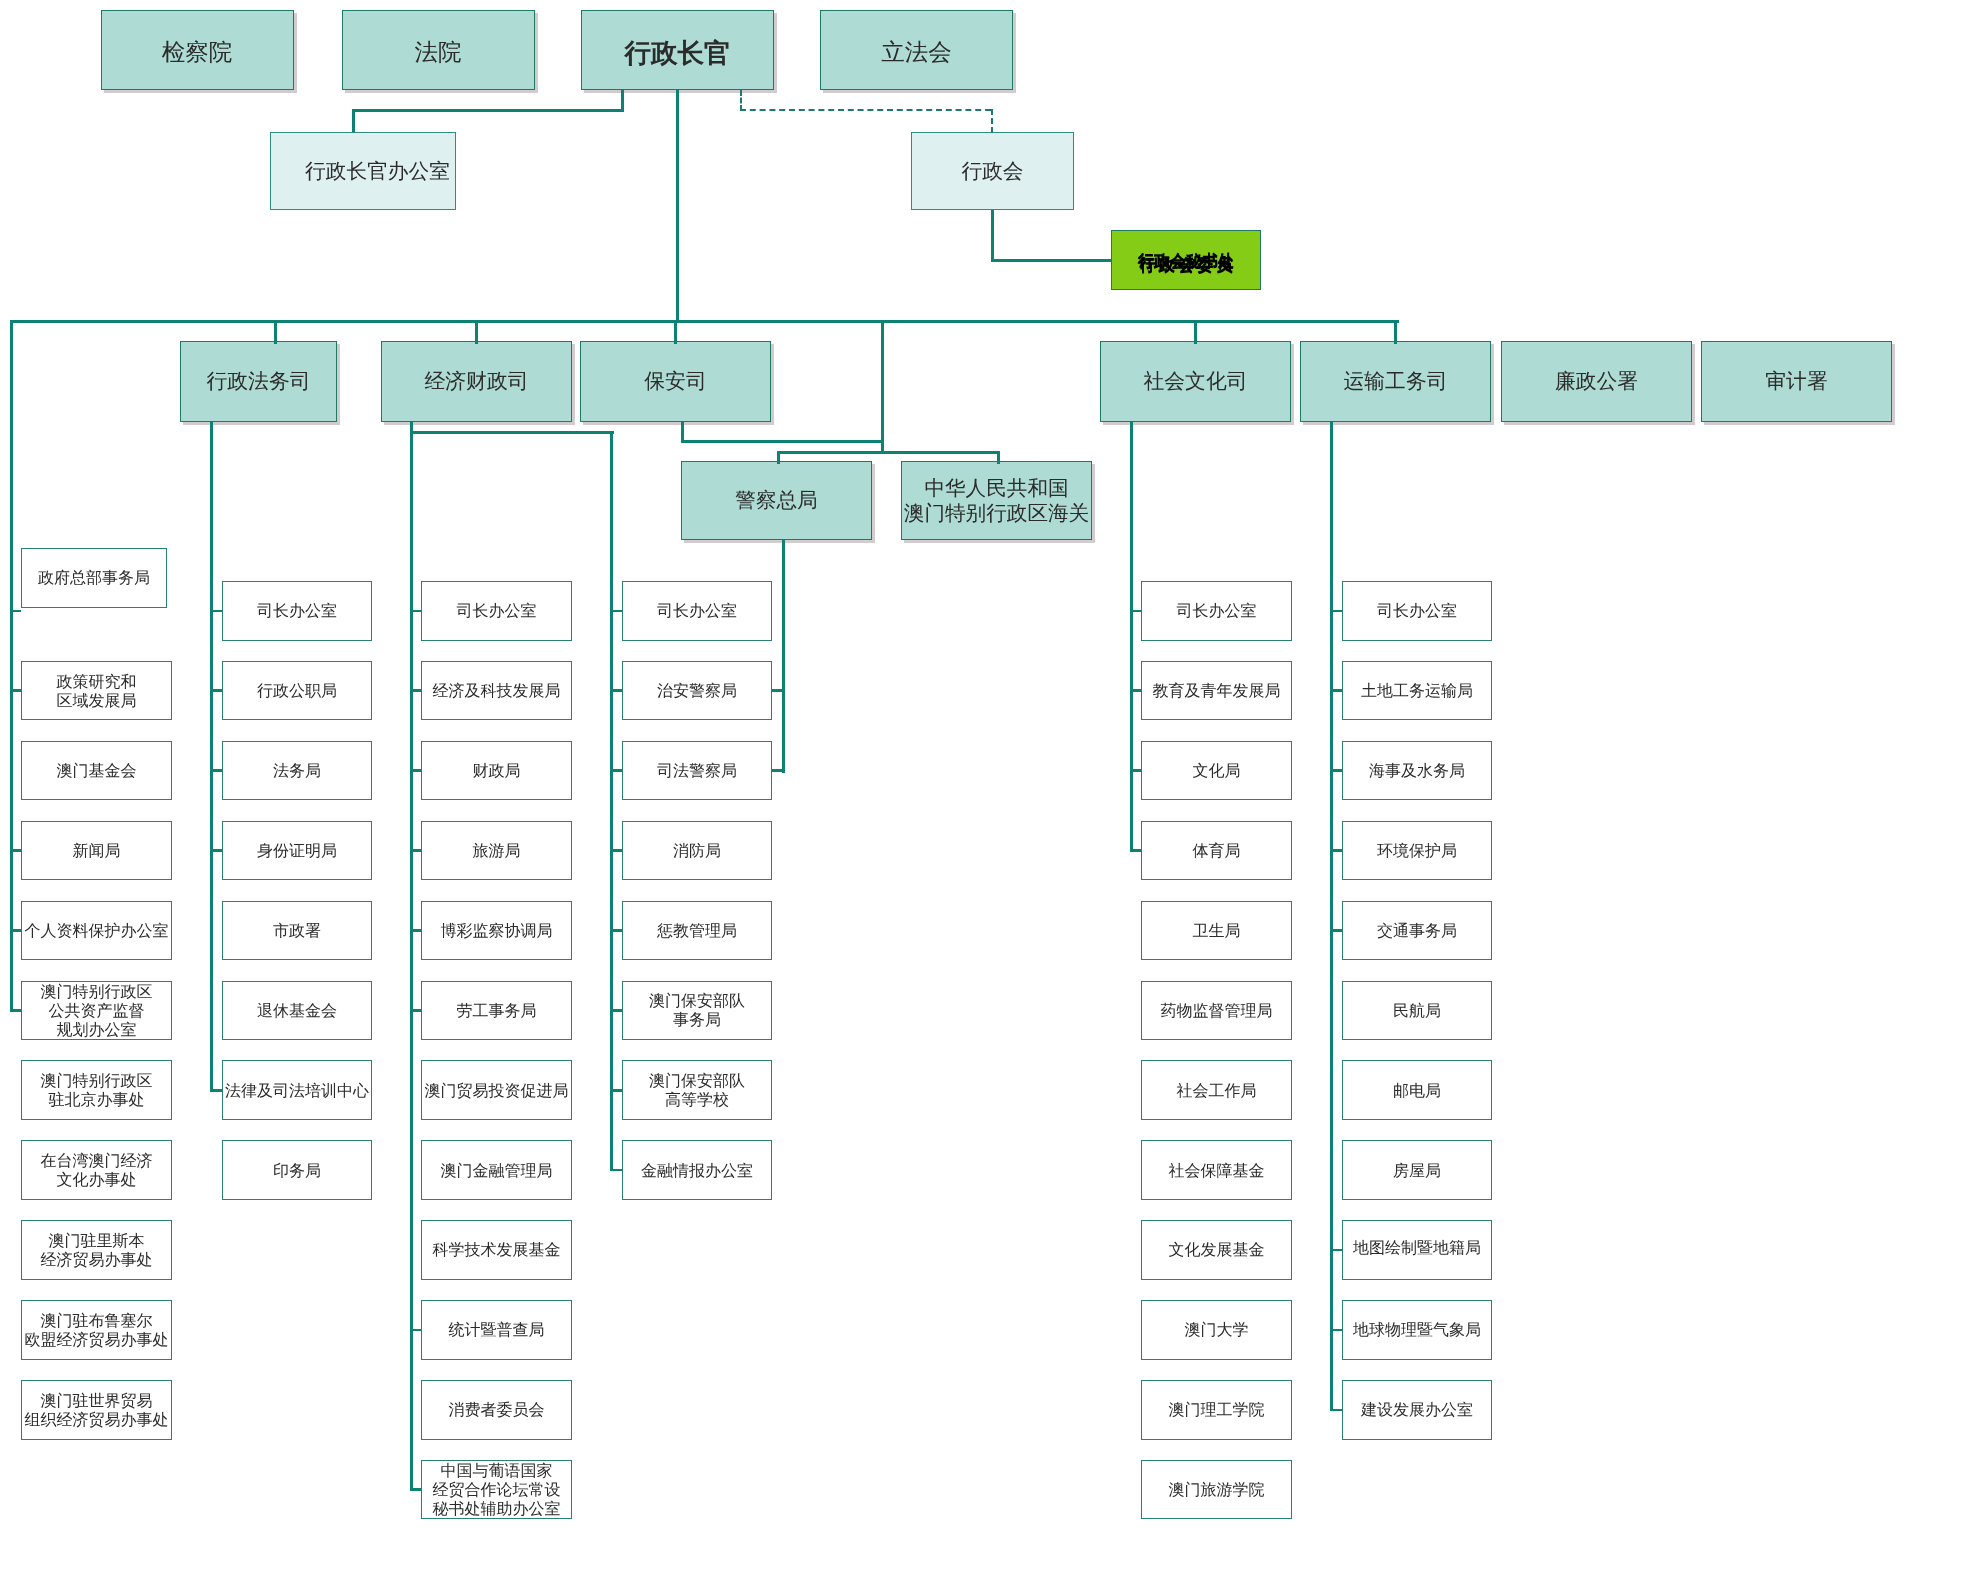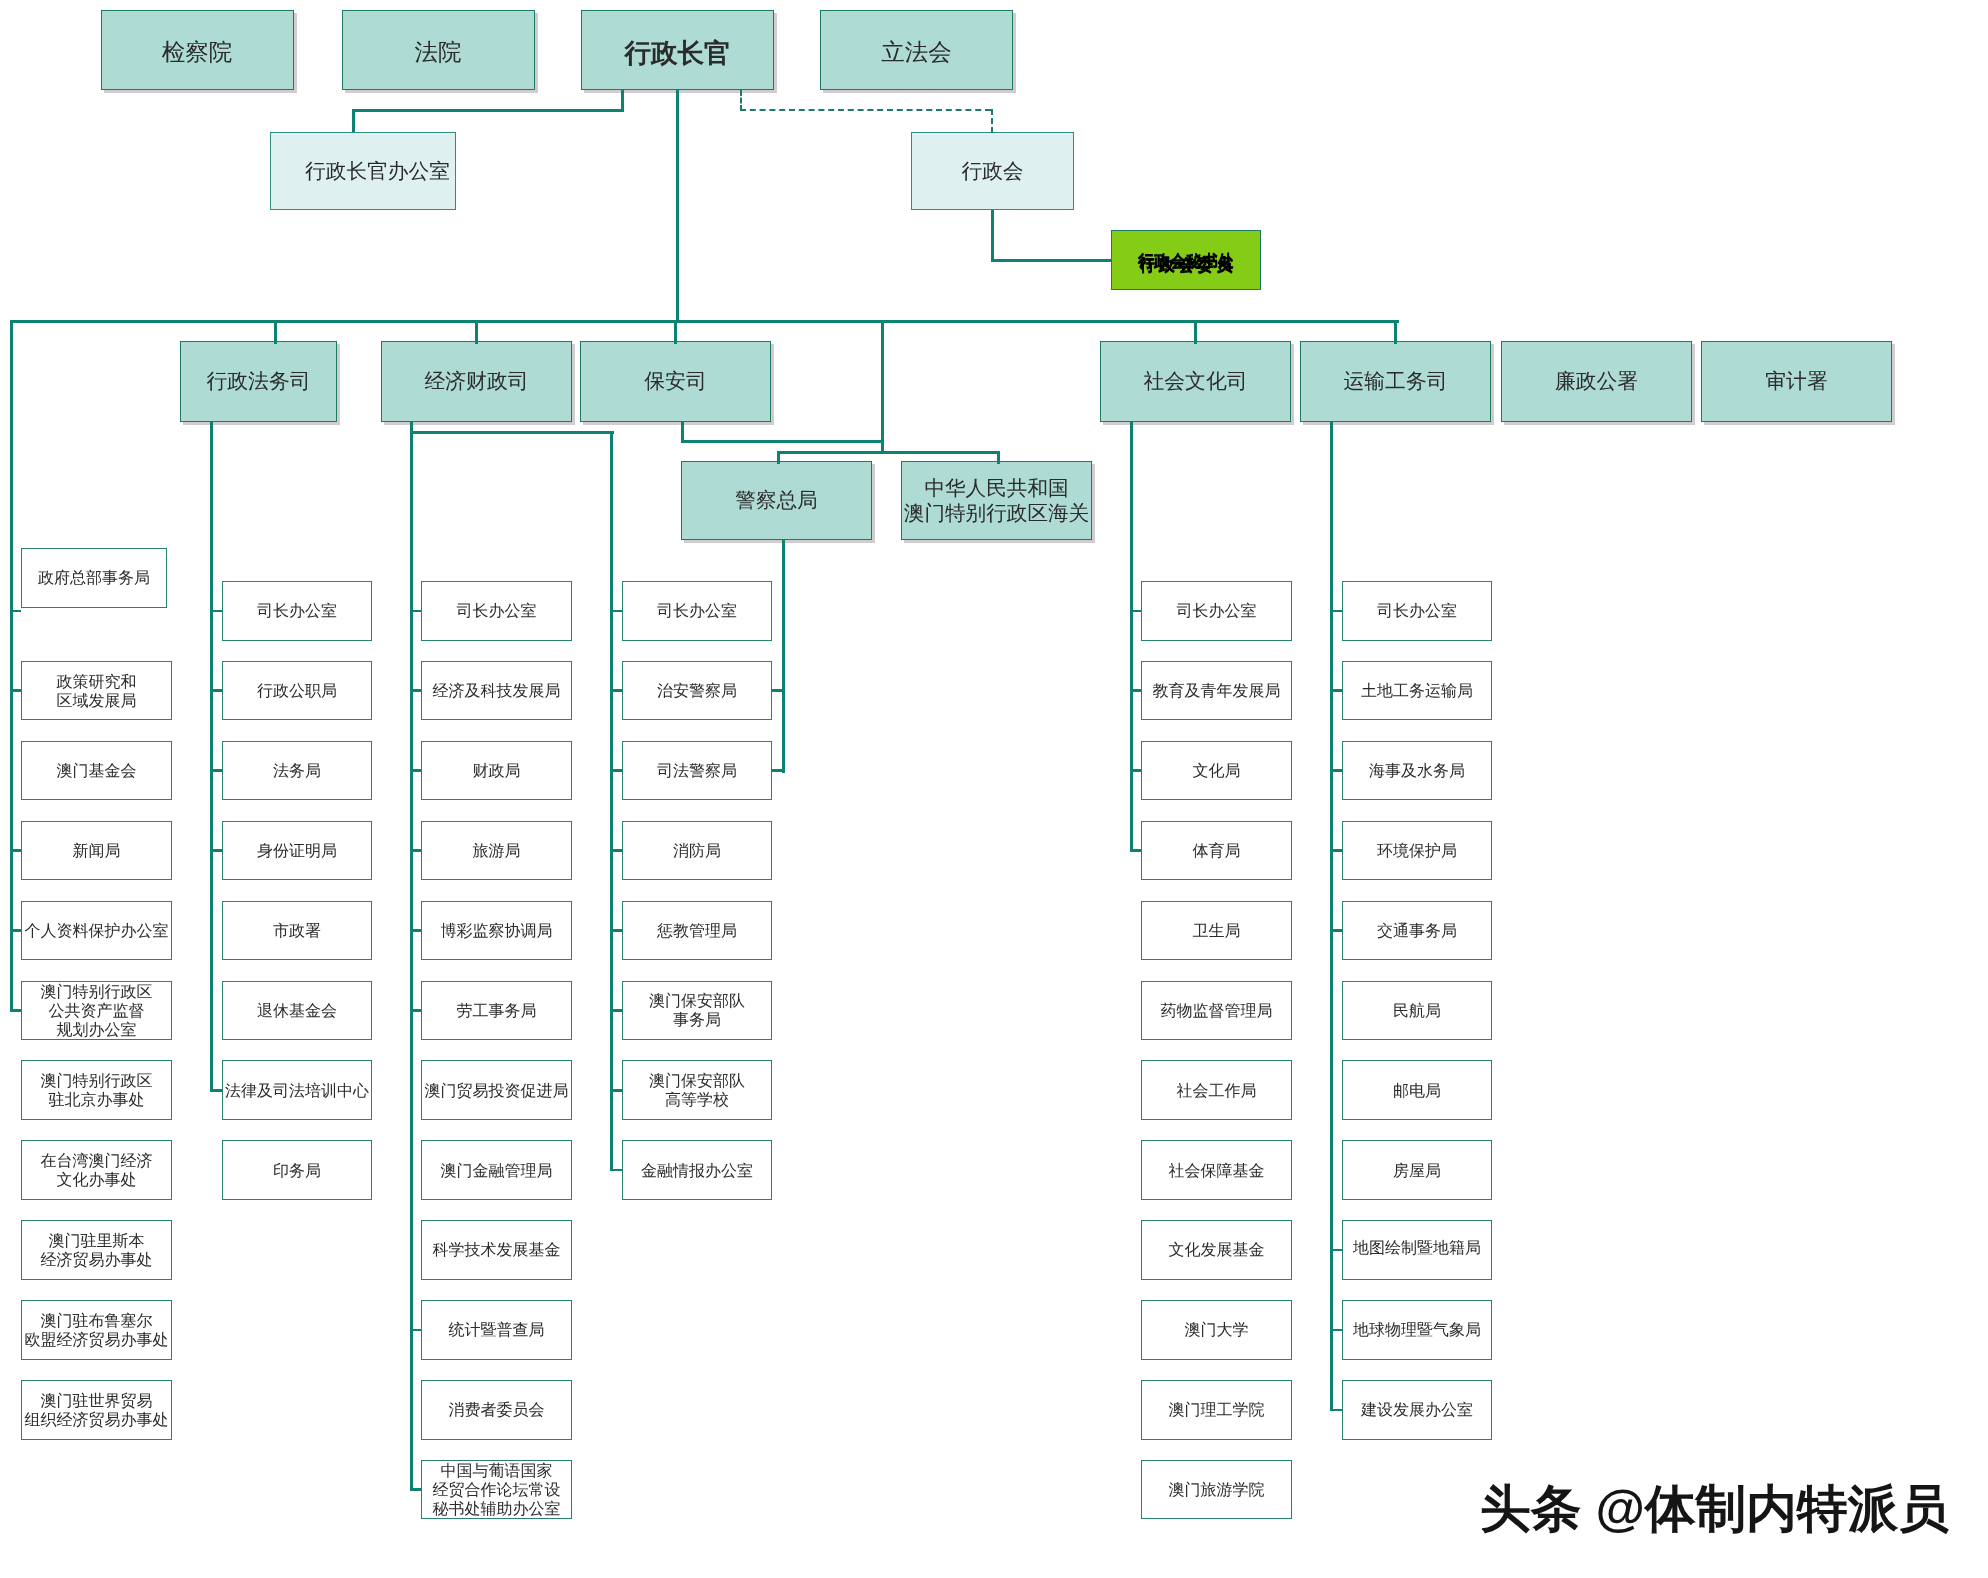--- a/index.html
+++ b/index.html
@@ -187,14 +187,13 @@
     <div class="ln lnh" style="left: 411.4px; top: 431.4px; width: 203.1px; height: 3px;"></div>
     <div class="ln lnv" style="left: 881px; top: 320px; height: 133.6px; width: 3px;"></div>
     <div class="ln lnv" style="left: 680.7px; top: 422px; height: 20.6px; width: 3px;"></div>
     <div class="ln lnh" style="left: 680.7px; top: 440px; width: 202.9px; height: 3px;"></div>
     <div class="ln lnh" style="left: 776.5px; top: 450.5px; width: 223px; height: 3px;"></div>
     <div class="ln lnv" style="left: 776.5px; top: 450.5px; height: 13.5px; width: 3px;"></div>
     <div class="ln lnv" style="left: 996.5px; top: 450.5px; height: 13.5px; width: 3px;"></div>
     <div class="ln lnv" style="left: 782.2px; top: 540px; height: 233.1px; width: 3px;"></div>
     <div class="ln lnh" style="left: 771.7px; top: 689.4px; width: 12.7px; height: 3px;"></div>
     <div class="ln lnh" style="left: 771.7px; top: 769.3px; width: 12.7px; height: 3px;"></div>
-    <div class="wm" style="left: 1480px; top: 1475px;"><span>头条</span><span> @体制内特派员</span></div>
   </div>
 
 </body></html>

